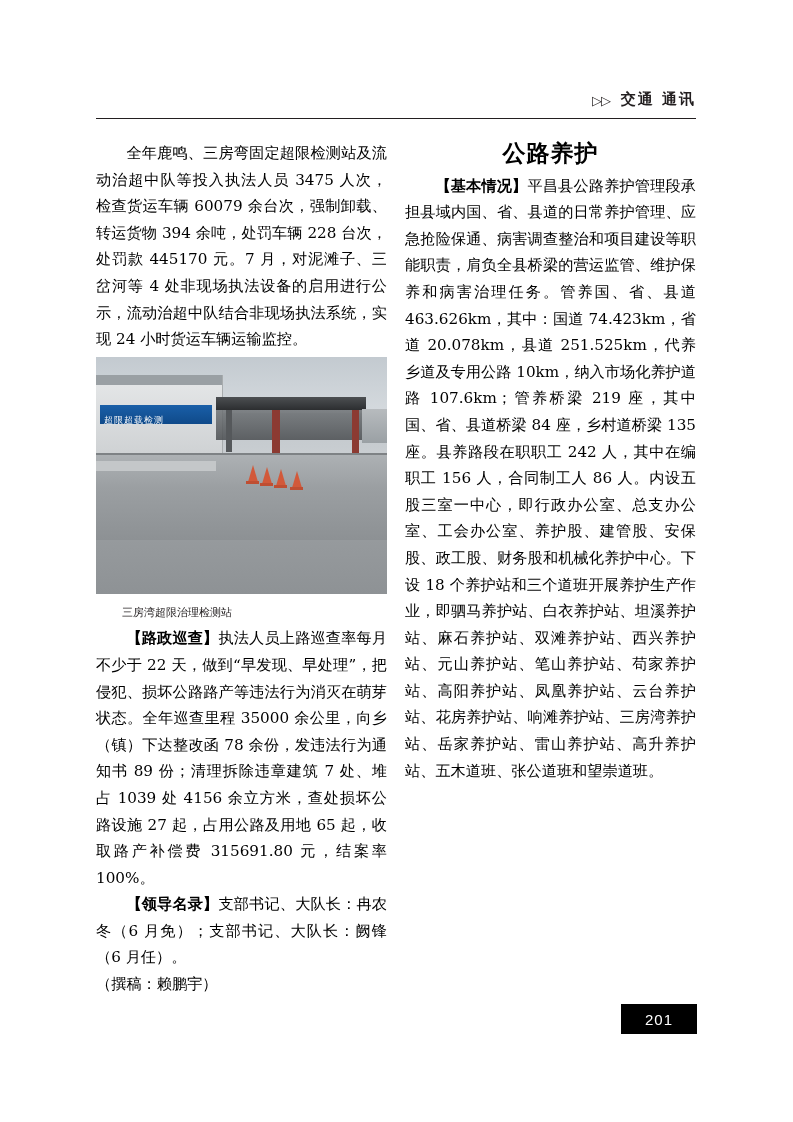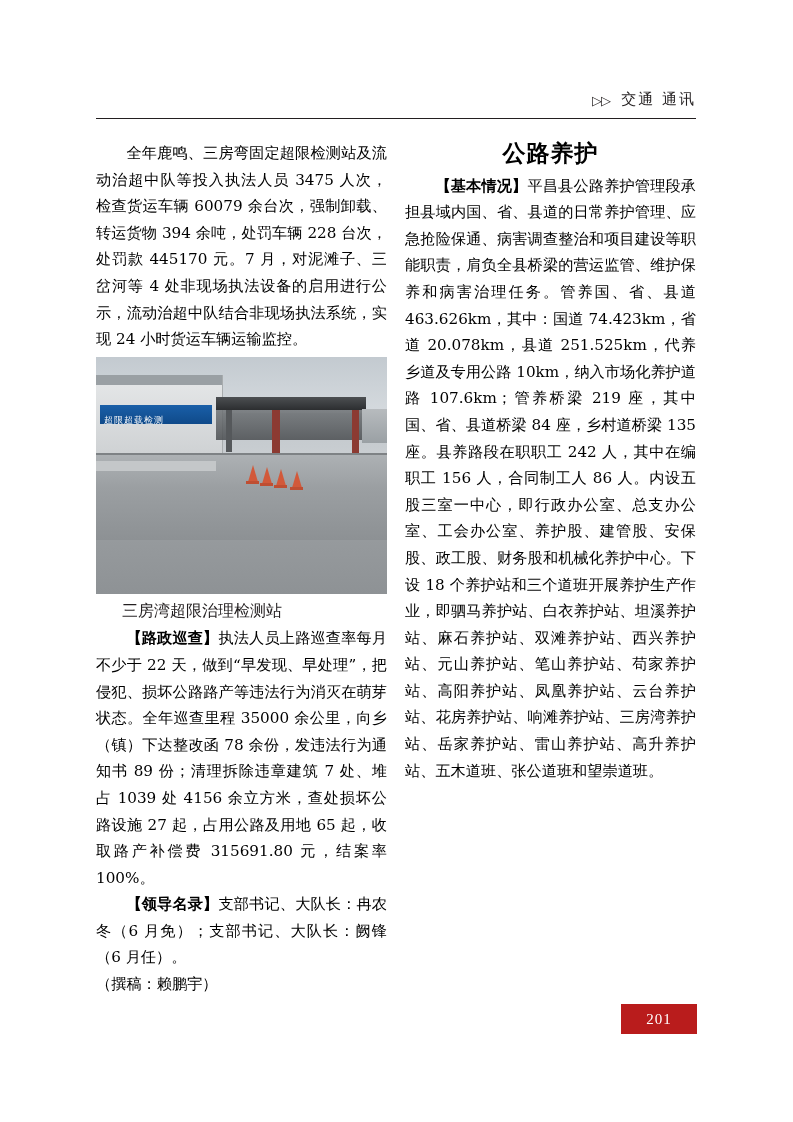--- a/index.html
+++ b/index.html
@@ -29,21 +29,21 @@
     top: 90px;
     width: 600px;
     height: 28px;
   }
   .header-text {
     position: absolute;
     right: 0;
     top: 0;
     font-family: "DejaVu Sans", "Liberation Sans", sans-serif;
     font-size: 15px;
-    font-weight: normal;
+    font-weight: bold;
     letter-spacing: 2px;
     color: #231f20;
     white-space: nowrap;
   }
   .header-arrows {
     position: absolute;
     right: 86px;
     top: 3px;
     font-size: 13px;
     color: #231f20;
@@ -178,37 +178,37 @@
     border-left: 5px solid transparent;
     border-right: 5px solid transparent;
     border-bottom: 17px solid #d2593a;
   }
   .cone-base {
     position: absolute;
     width: 13px; height: 3px;
     background: #bf4e32;
   }
   .figcaption {
-    font-family: Liberation Mono, monospace;
-    font-size: 16px;
+    font-family: Liberation Serif, serif;
+    font-size: 11px;
     margin-top: 5px;
     margin-left: 26px;
     color: #231f20;
   }
 
   
   .pagenum {
     position: absolute;
     right: 96px;
     bottom: 88px;
     width: 76px;
     height: 30px;
-    background: #b91c1c;
+    background: #000000;
     color: #ffffff;
-    font-family: Liberation Serif, serif;
+    font-family: Liberation Sans, sans-serif;
     font-size: 15px;
     display: flex;
     align-items: center;
     justify-content: center;
     letter-spacing: 1px;
   }
 </style>
 </head>
 <body>
 

